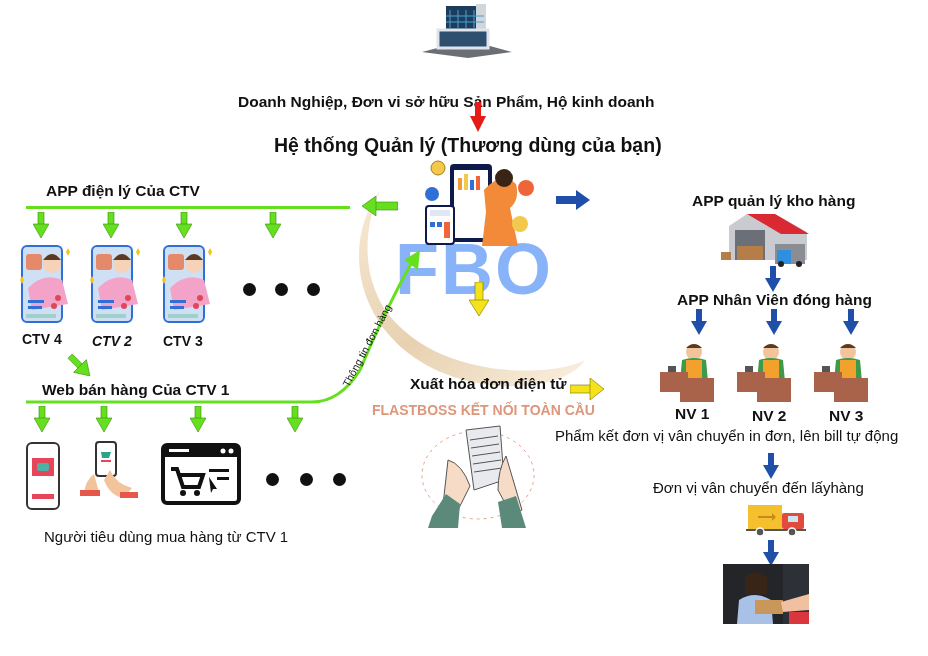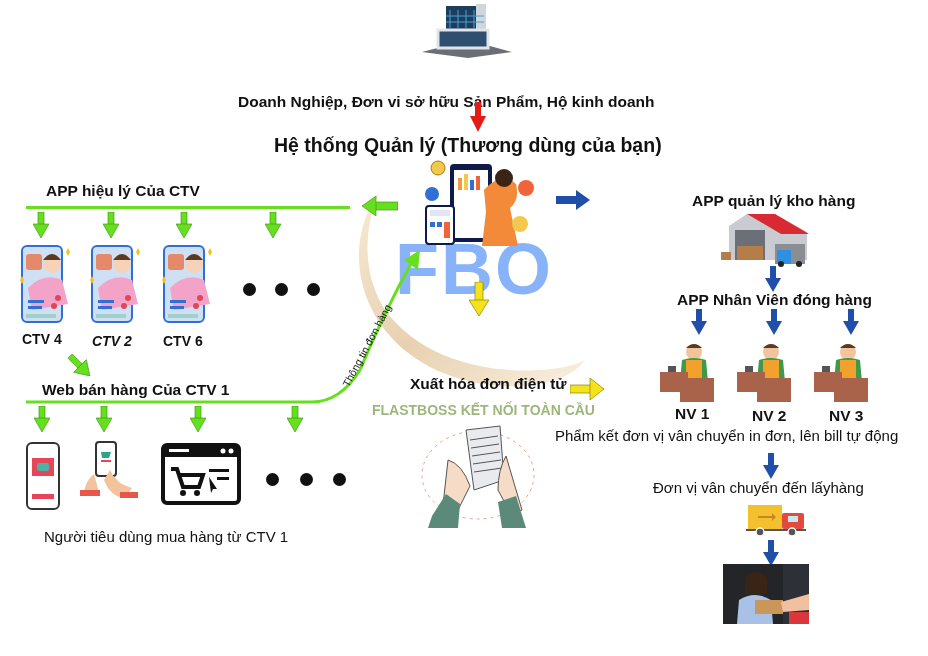--- a/index.html
+++ b/index.html
@@ -1,21 +1,21 @@
 <!DOCTYPE html>
 <html><head>
 <meta charset="utf-8">
 <style>
   html,body{margin:0;padding:0;background:#fff;}
   body{width:928px;height:656px;position:relative;overflow:hidden;font-family:"Liberation Sans",sans-serif;color:#111;}
   .abs{position:absolute;}
   .t{position:absolute;white-space:nowrap;}
   .b{font-weight:bold;}
   .ga,.ba,.ya,.ra{position:absolute;}
-  .wm{position:absolute;font-weight:bold;color:#4d7c0f;opacity:.55;}
+  .wm{position:absolute;font-weight:bold;color:#c2410c;opacity:.55;}
   .dot{position:absolute;width:13px;height:13px;border-radius:50%;background:#111;}
 </style>
 </head>
 <body>
 
 <div class="abs" style="left:340px;top:170px;width:280px;height:250px;">
   <svg width="280" height="250" viewBox="0 0 280 250">
     <defs>
       <linearGradient id="gold" x1="0" x2="1" y1="0" y2="1">
         <stop offset="0" stop-color="#f3dcb8"></stop>
@@ -88,21 +88,21 @@
       <polygon points="34,10 20,0 20,20" fill="#1f4fa8"></polygon>
     </svg>
 </div>
 <div class="ya" style="left:469px;top:282px;">
   <svg width="20" height="34" viewBox="0 0 20 34">
       <rect x="6" y="0" width="8" height="20" fill="#f4e31a" stroke="#7a6f00" stroke-width=".6"></rect>
       <polygon points="0,18 20,18 10,34" fill="#f4e31a" stroke="#7a6f00" stroke-width=".6"></polygon>
     </svg>
 </div>
 
-<div class="t b" style="left:46px;top:182px;font-size:15.5px;">APP hiệu lý Của CTV</div>
+<div class="t b" style="left:46px;top:182px;font-size:15.5px;">APP điện lý Của CTV</div>
 <div class="abs" style="left:26px;top:206px;width:324px;height:3px;background:#66e01e;"></div>
 
 <div class="ga" style="left:33px;top:212px;"><svg width="16" height="26" viewBox="0 0 16 26">
       <rect x="5" y="0" width="6" height="14" fill="#66e01e" stroke="#3a8a10" stroke-width=".6"></rect>
       <polygon points="0,12 16,12 8,26" fill="#66e01e" stroke="#3a8a10" stroke-width=".6"></polygon>
     </svg></div>
 <div class="ga" style="left:103px;top:212px;"><svg width="16" height="26" viewBox="0 0 16 26">
       <rect x="5" y="0" width="6" height="14" fill="#66e01e" stroke="#3a8a10" stroke-width=".6"></rect>
       <polygon points="0,12 16,12 8,26" fill="#66e01e" stroke="#3a8a10" stroke-width=".6"></polygon>
     </svg></div>
@@ -163,21 +163,21 @@
       <polygon points="48,8 50,4 52,8 50,12" fill="#f5c21a"></polygon>
   </svg>
 </div>
 
 <div class="dot" style="left:243px;top:283px;"></div>
 <div class="dot" style="left:275px;top:283px;"></div>
 <div class="dot" style="left:307px;top:283px;"></div>
 
 <div class="t b" style="left:22px;top:331px;font-size:14px;">CTV 4</div>
 <div class="t b" style="left:92px;top:333px;font-size:14px;font-style:italic;">CTV 2</div>
-<div class="t b" style="left:163px;top:333px;font-size:14px;">CTV 6</div>
+<div class="t b" style="left:163px;top:333px;font-size:14px;">CTV 3</div>
 
 <div class="ga" style="left:66px;top:352px;">
   <svg width="28" height="28" viewBox="0 0 28 28">
       <g transform="rotate(-45 14 14)">
         <rect x="11" y="0" width="6" height="16" fill="#66e01e" stroke="#3a8a10" stroke-width=".6"></rect>
         <polygon points="5,14 23,14 14,28" fill="#66e01e" stroke="#3a8a10" stroke-width=".6"></polygon>
       </g>
     </svg>
 </div>
 

